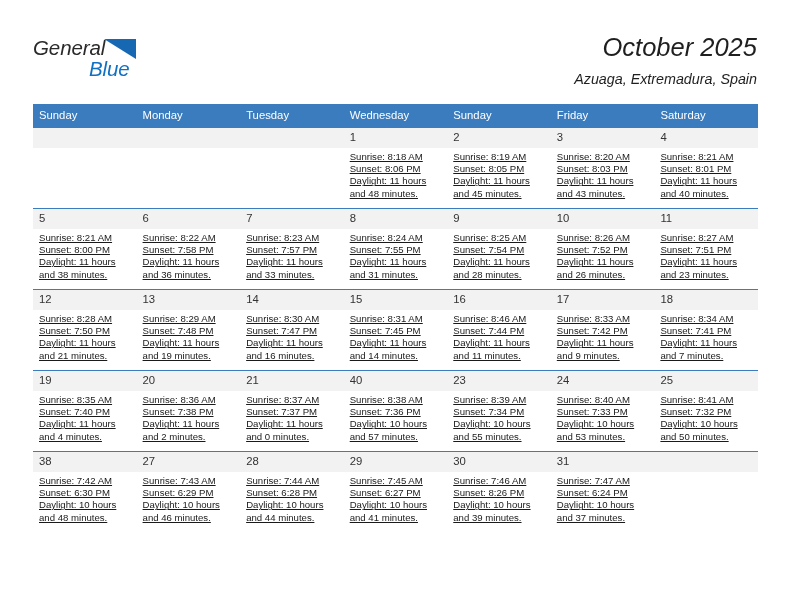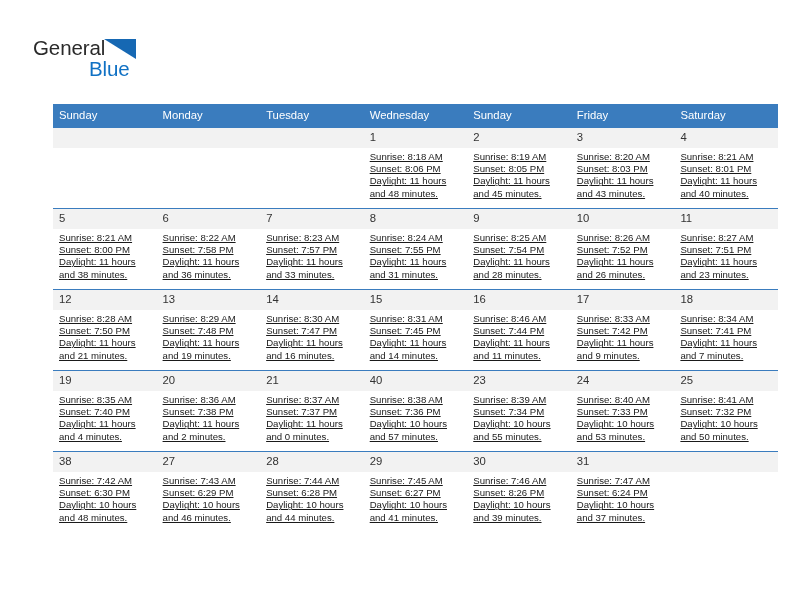--- a/index.html
+++ b/index.html
@@ -20,20 +20,21 @@
     height: 612px;
     box-sizing: border-box;
   }
 
   
   .header {
     position: absolute;
     left: 0; top: 0;
     width: 792px;
     height: 104px;
+    font-style: italic;
   }
   .logo {
     position: absolute;
     left: 33px;
     top: 36px;
     width: 120px;
     height: 46px;
   }
   .logo-general {
     position: absolute;
@@ -86,21 +87,20 @@
   }
 
   
   .calendar {
     position: absolute;
     left: 33px;
     top: 104px;
     width: 725px;
     border-collapse: collapse;
     table-layout: fixed;
-    margin-left: 20px;
   }
   .calendar th {
     background: #3a7cbe;
     color: #ffffff;
     font-weight: normal;
     font-size: 11.3px;
     text-align: left;
     padding: 5px 0 5px 6px;
     height: 12px;
     line-height: 13px;
@@ -150,20 +150,24 @@
 <div class="page">
 
   <div class="header">
 
     <div class="logo">
       <span class="logo-general">General</span>
       <span class="logo-tri"></span>
       <span class="logo-blue">Blue</span>
     </div>
 
+    <div class="title-block">
+      <div class="cal-title">October 2025</div>
+      <div class="cal-sub">Azuaga, Extremadura, Spain</div>
+    </div>
 
   </div>
 
   <table class="calendar">
     <thead>
       <tr>
         <th>Sunday</th>
         <th>Monday</th>
         <th>Tuesday</th>
         <th>Wednesday</th>

